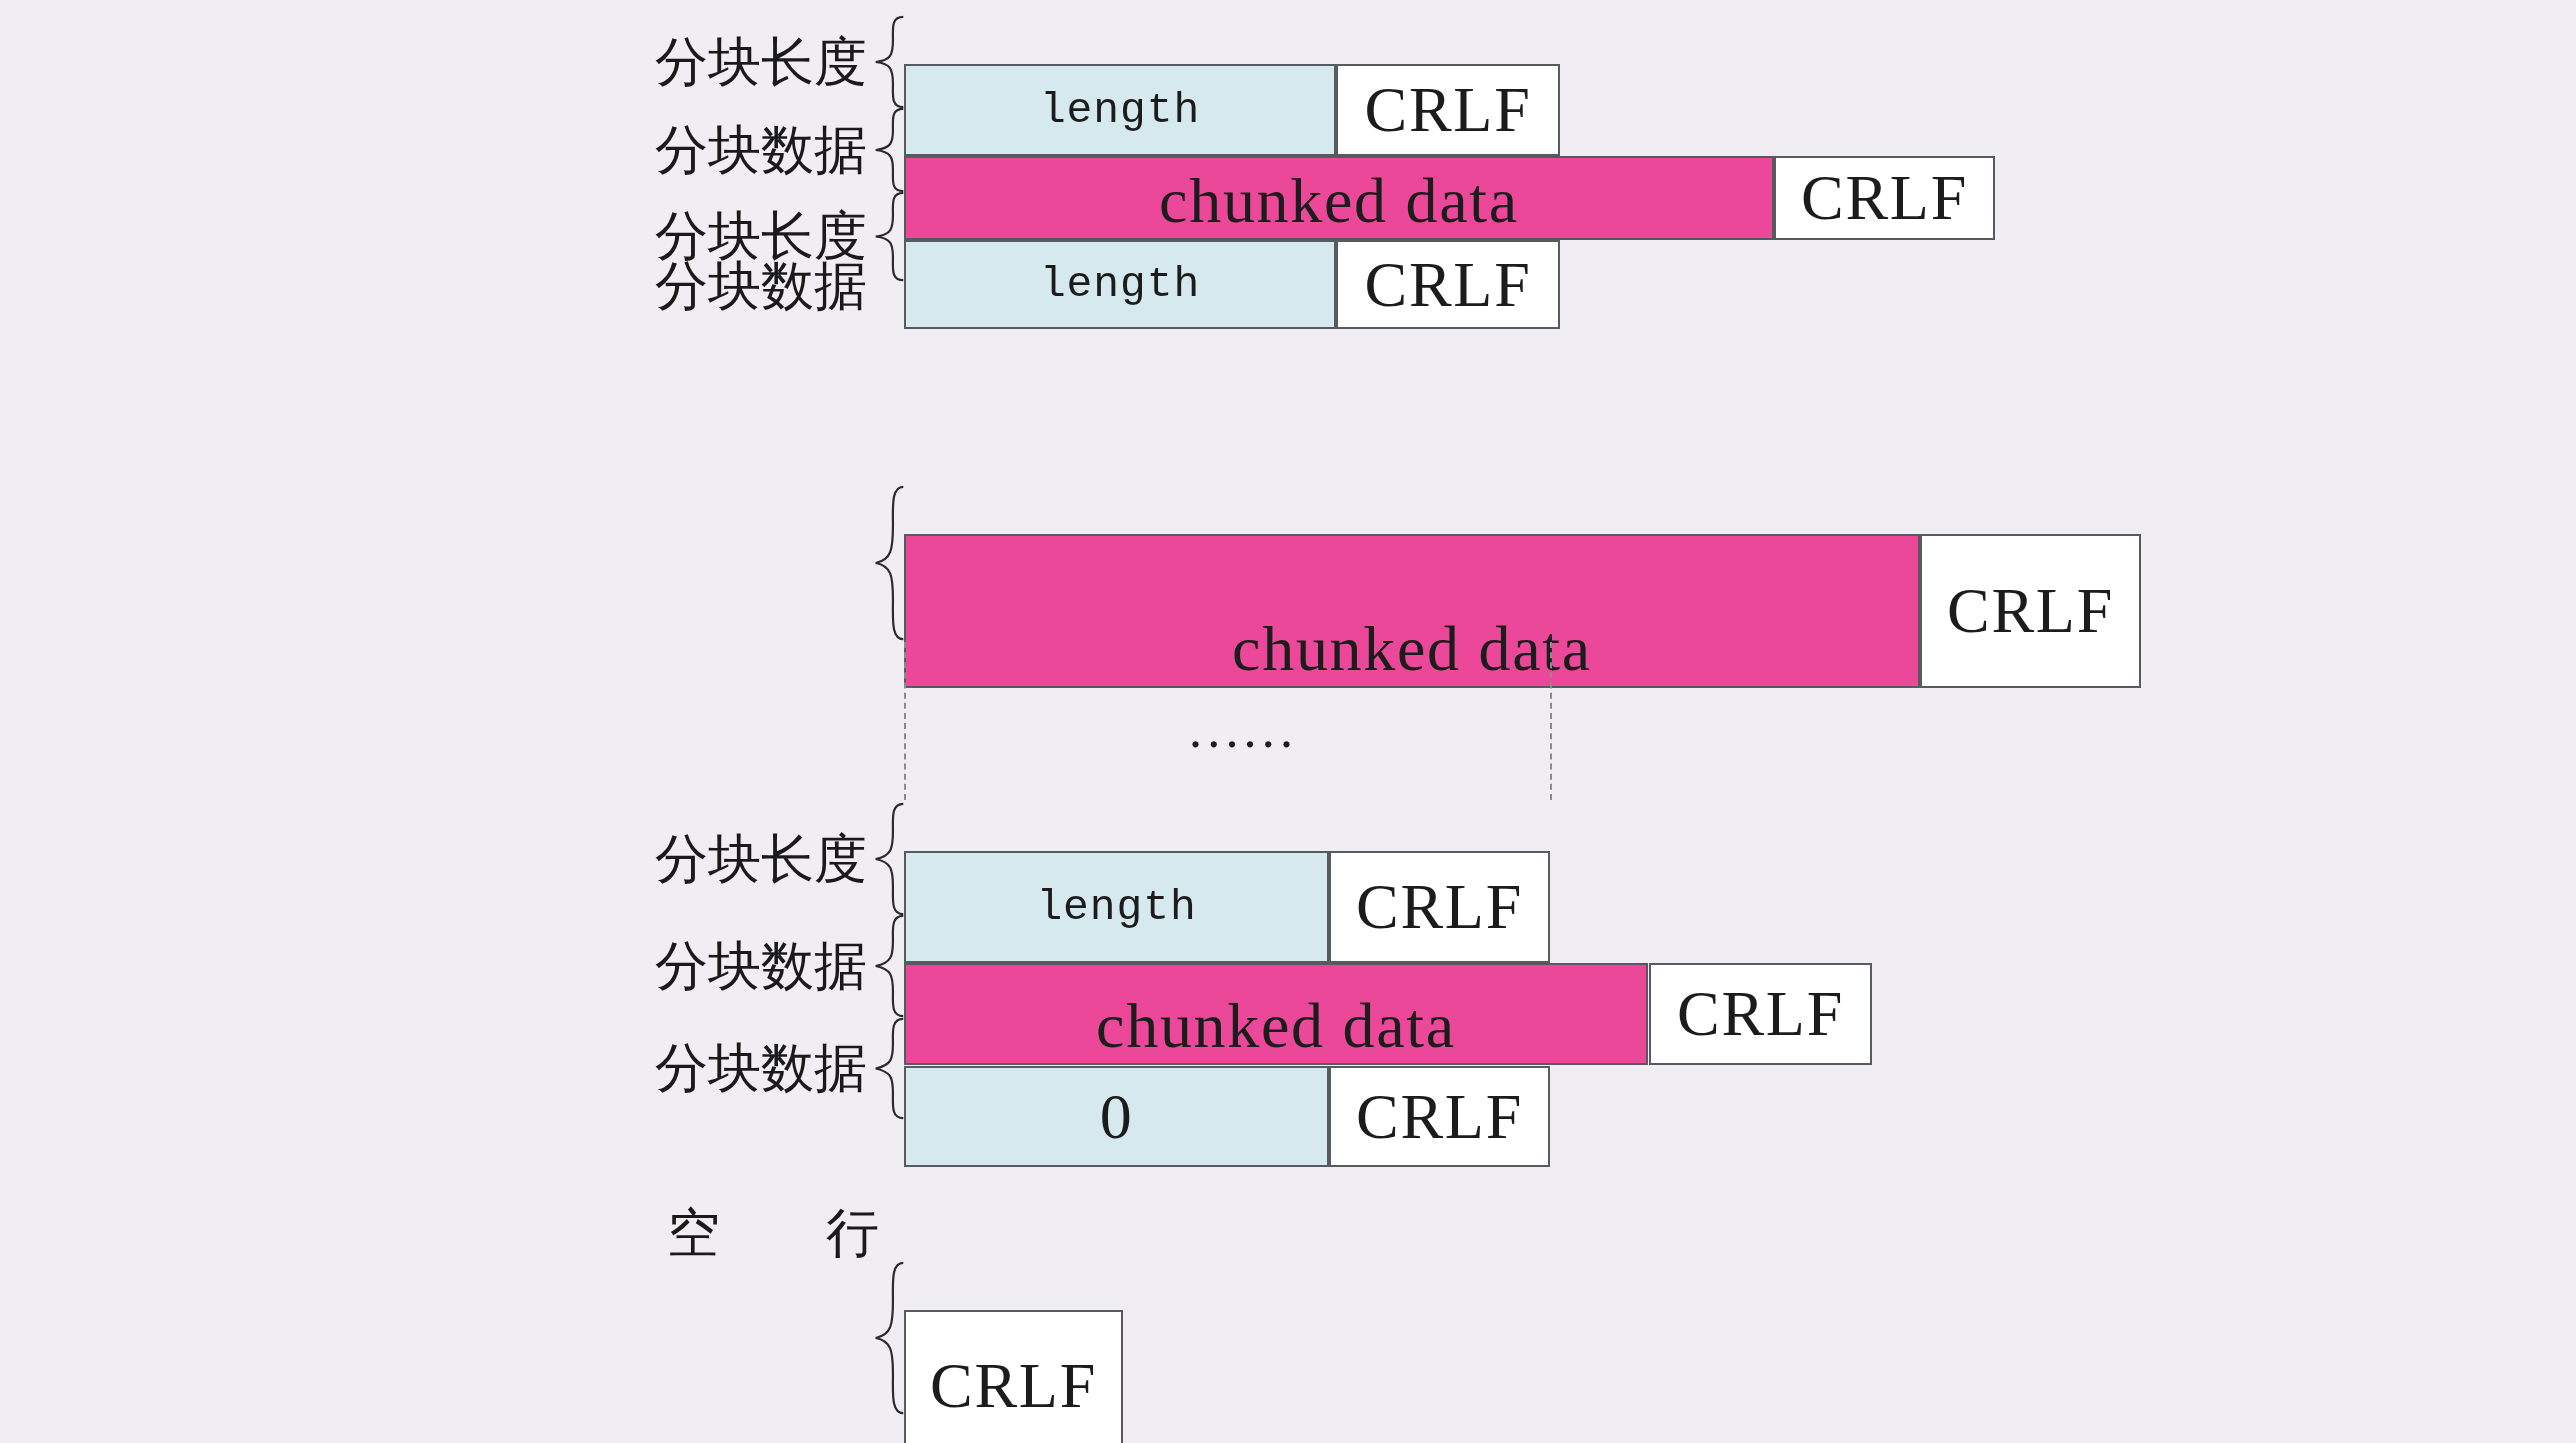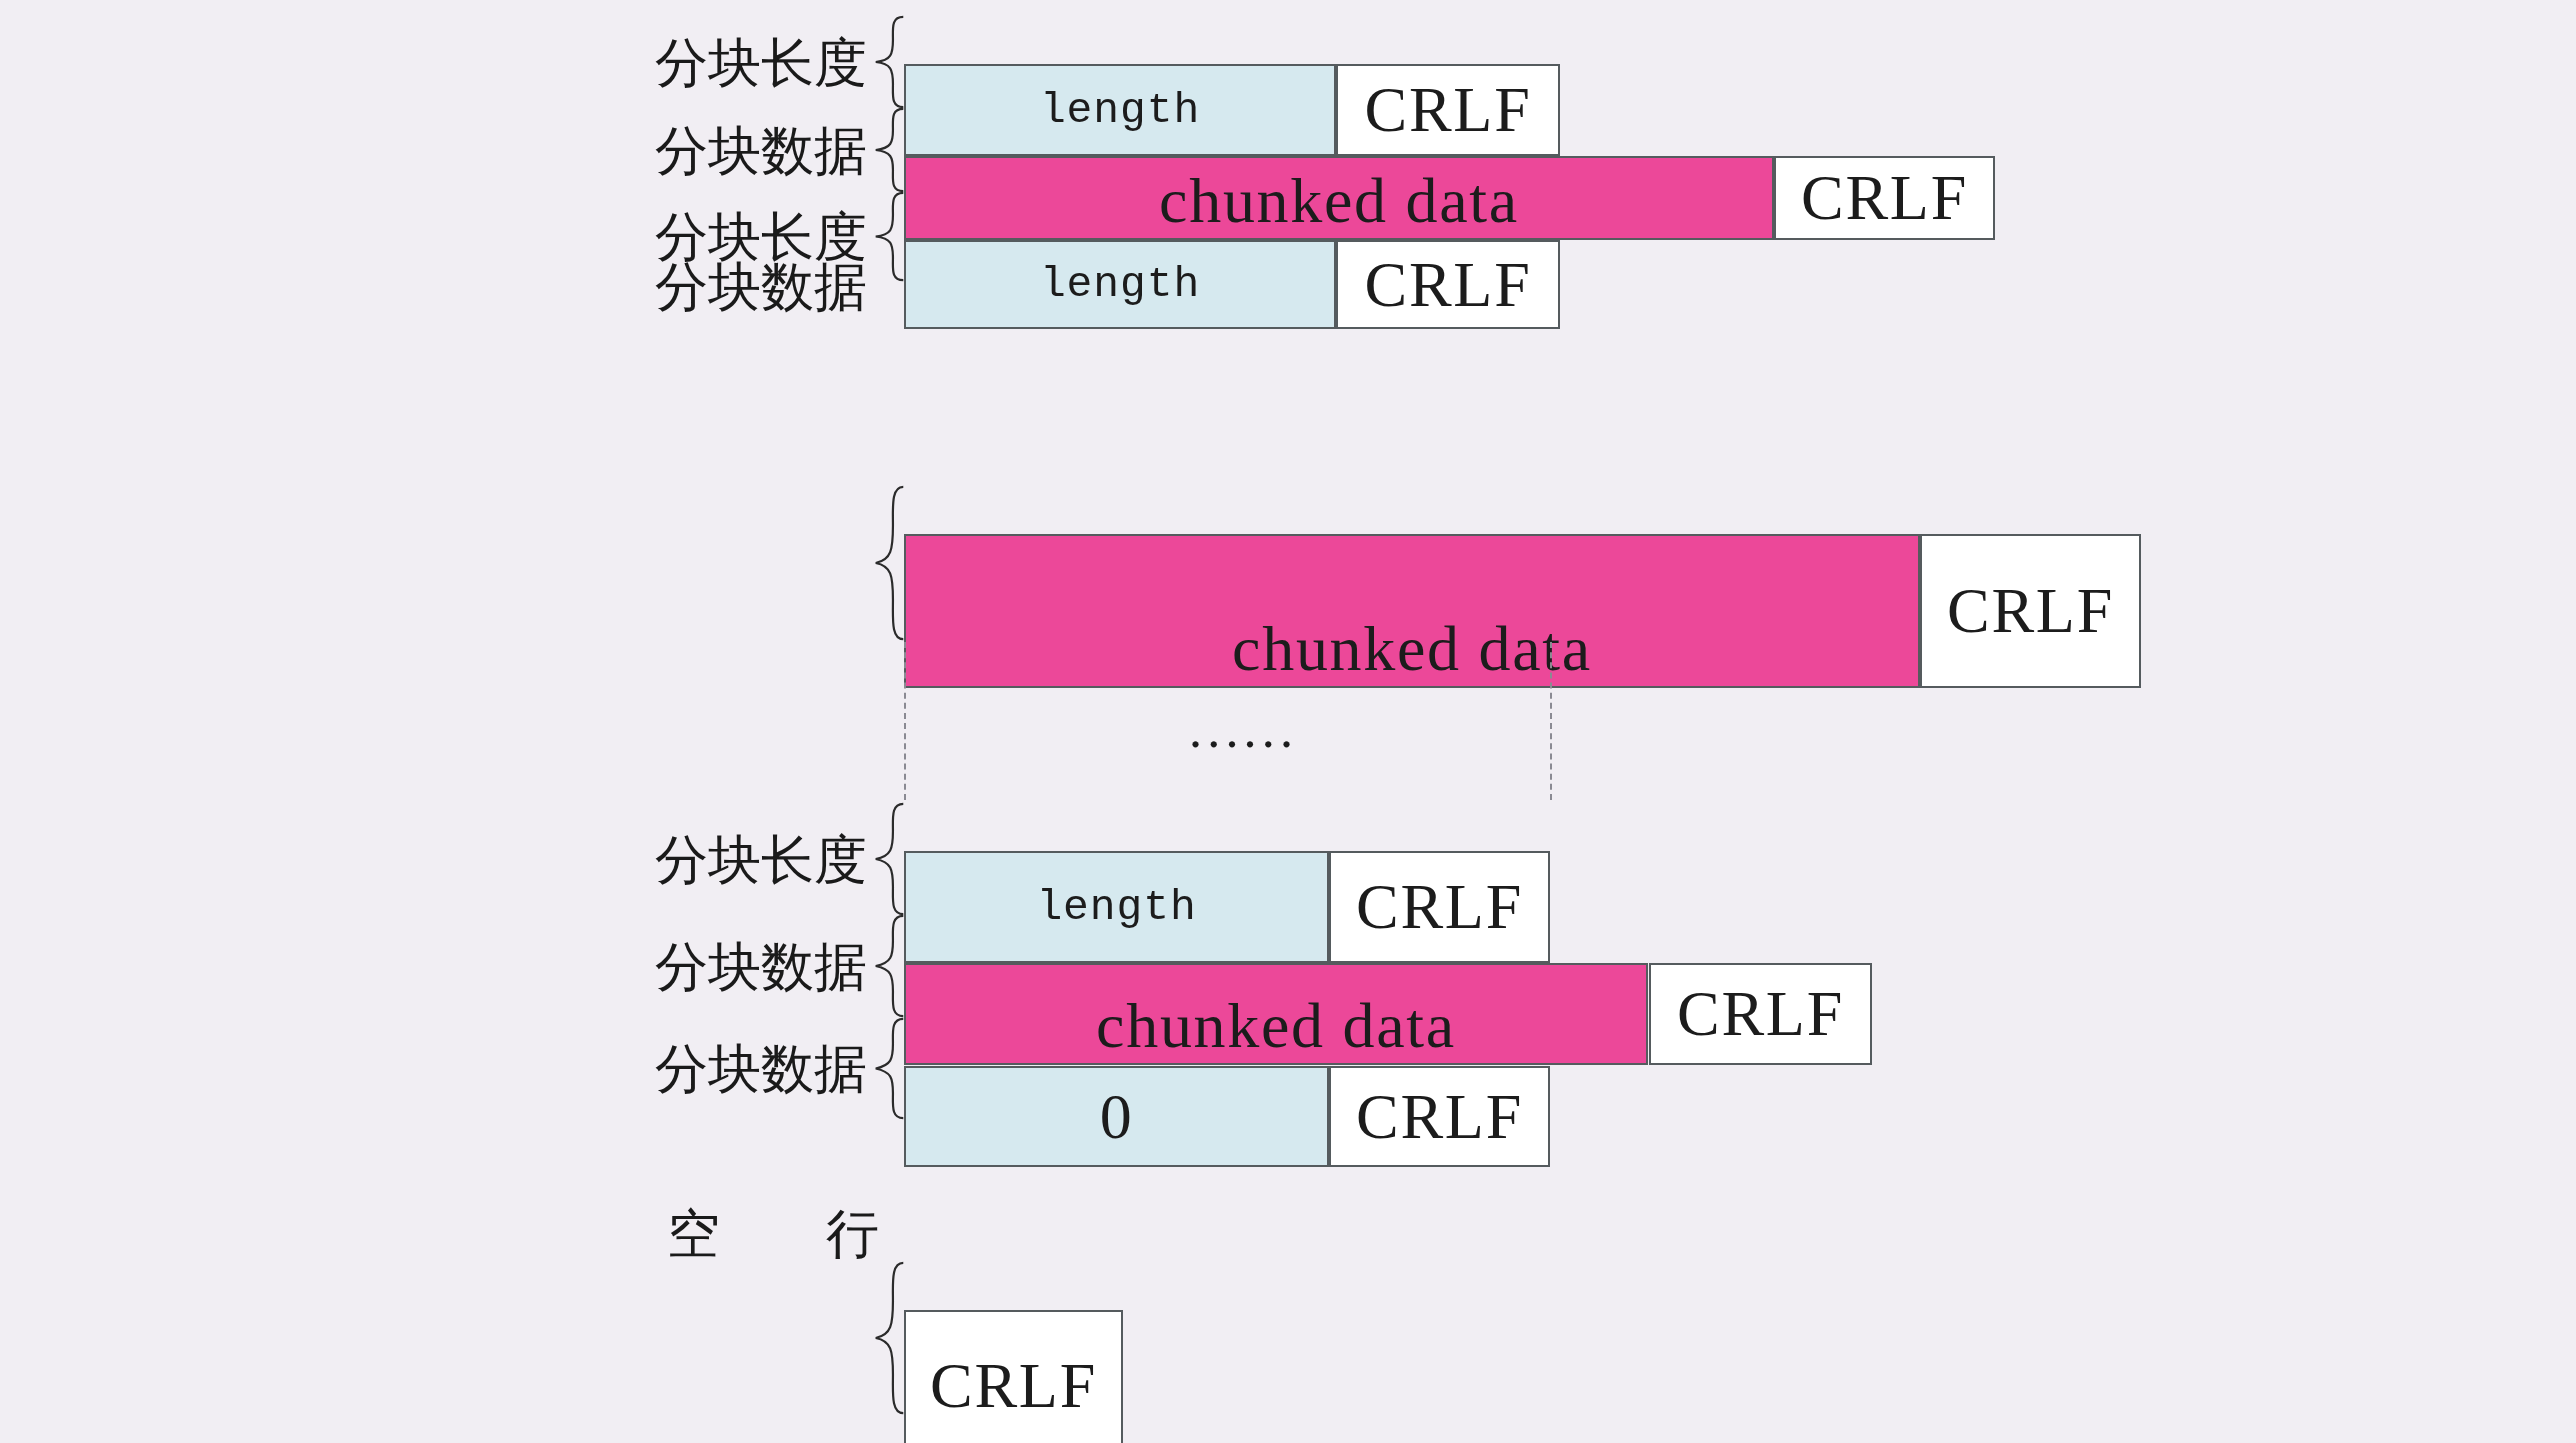--- a/index.html
+++ b/index.html
@@ -12,21 +12,21 @@
     width: 2576px;
     height: 1443px;
     background: #f1eef3;
     font-family: "Liberation Serif", "DejaVu Serif", serif;
     overflow: hidden;
   }
 
   
   .row-label {
     position: absolute;
-    font-family: Liberation Sans, sans-serif;
+    font-family: Liberation Serif, serif;
     font-size: 53px;
     color: #1a1a1a;
     white-space: pre;
     text-align: right;
     line-height: 1;
     display: flex;
     align-items: center;
     justify-content: flex-end;
   }
 

